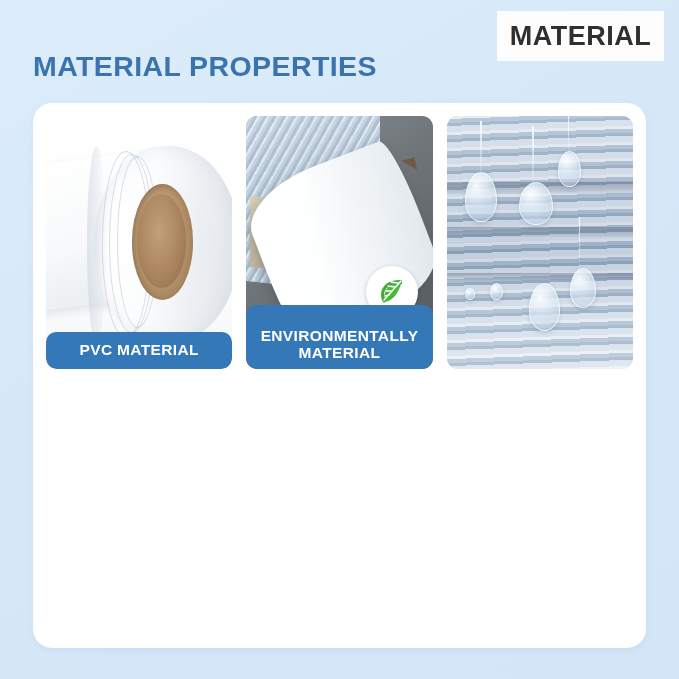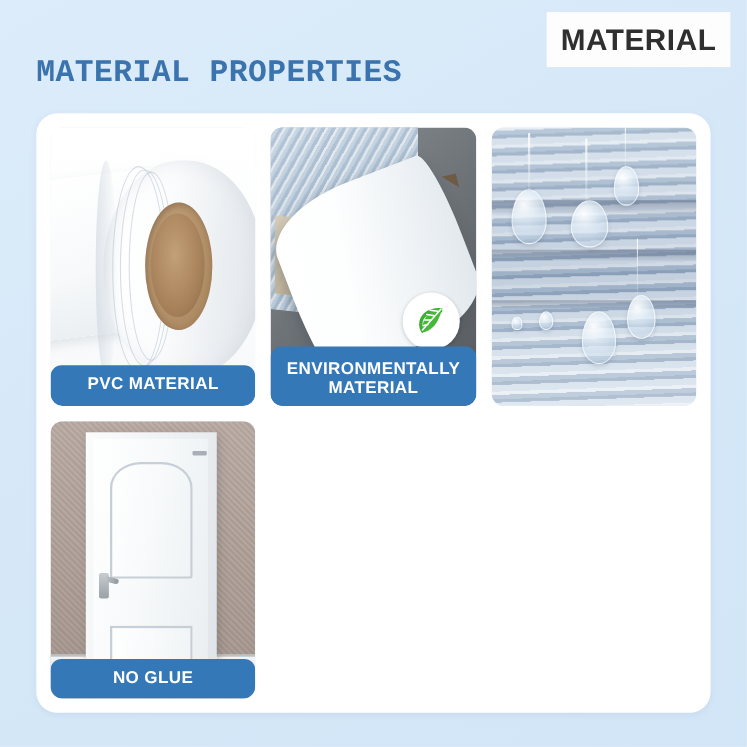--- a/index.html
+++ b/index.html
@@ -39,21 +39,20 @@
   
   .page-title {
     position: absolute;
     top: 50px;
     left: 33px;
     font-size: 28.5px;
     font-weight: 700;
     letter-spacing: 0.4px;
     color: #3a73ad;
     white-space: nowrap;
-    font-family: Liberation Mono, monospace;
   }
 
   
   .panel {
     position: absolute;
     left: 33px;
     top: 103px;
     width: 613px;
     height: 545px;
     background: #ffffff;
@@ -95,21 +94,21 @@
     font-weight: 700;
     letter-spacing: 0.35px;
     text-align: center;
     line-height: 1.12;
     padding: 9px 4px 10px;
     border-radius: 10px;
     display: flex;
     align-items: center;
     justify-content: center;
   }
-  .tile-label.two-line { padding: 12px 4px 7px; }
+  .tile-label.two-line { padding: 22px 4px 7px; }
   .tile-label span { display: block; }
 
   
   
   
   .art-roll { background: linear-gradient(180deg,#ffffff 0%,#fcfdfd 60%,#f4f7f9 100%); }
   .art-roll .sheet {
     position: absolute; left: -6%; top: 16%; width: 80%; height: 58%;
     background: linear-gradient(170deg,#ffffff 0%,#f7f9fa 55%,#e7ecf0 100%);
     transform: skewY(-7deg);
@@ -483,31 +482,15 @@
         <div class="drop d2"></div>
         <div class="drop d3"></div>
         <div class="drop d4"></div>
         <div class="drop d5"></div>
         <div class="drop d6"></div>
         <div class="drop d7"></div>
       </div>
     </div>
 
 
-    <div class="tile">
-      <div class="tile-art art-door">
-        <div class="skirt">
-            <div class="skirt-line"></div>
-          </div>
-        <div class="frame"></div>
-        <div class="door"></div>
-        <div class="panel-top"></div>
-        <div class="panel-bot"></div>
-        <div class="handle"></div>
-        <div class="hinge"></div>
-      </div>
-      <div class="tile-label">
-        <span>NO GLUE</span>
-      </div>
-    </div>
 
   </div>
 </div>
 
 </body></html>

